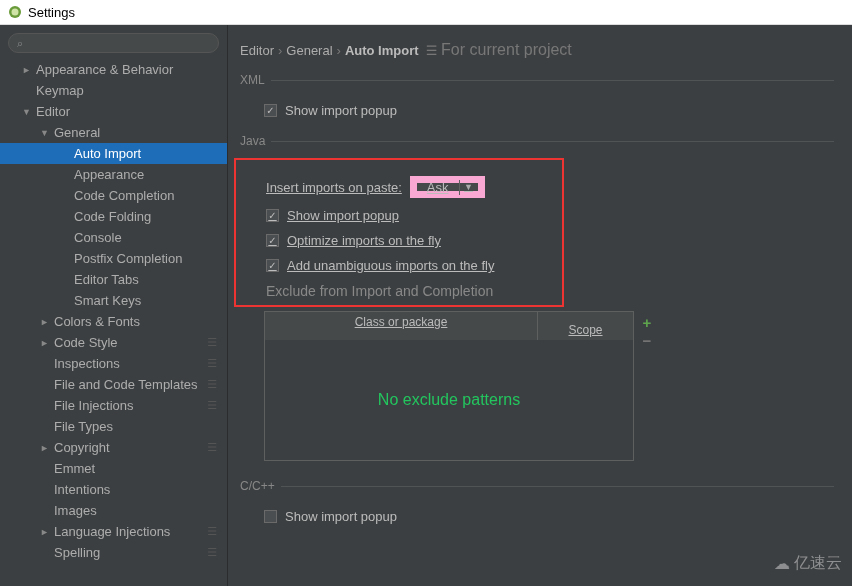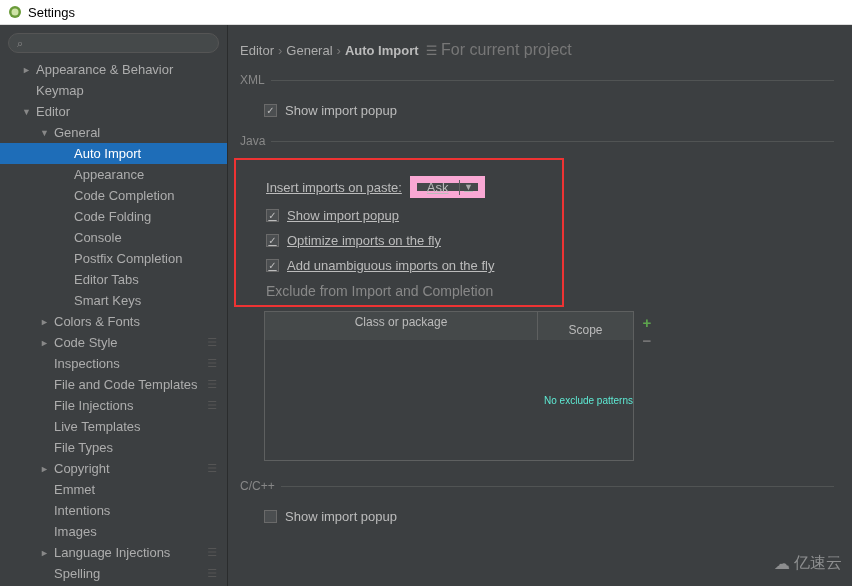--- a/index.html
+++ b/index.html
@@ -28,26 +28,26 @@
     fieldset.section > legend { color: #888; font-size: 12px; padding-right: 6px; }
     .content-indent { padding-left: 24px; }
     .row { display: flex; align-items: center; gap: 8px; margin: 6px 0; color: #bcbcbc; }
     .checkbox { width: 13px; height: 13px; border: 1px solid #6a6a6a; background: #4b4e50; display: inline-flex; align-items: center; justify-content: center; font-size: 10px; color: #bbb; }
     .checkbox.checked::after { content: "✓"; }
     .select-box { border: 7px solid #f9a8d4; background: #45494a; color: #bbb; height: 22px; display: inline-flex; align-items: center; }
     .select-box .val { padding: 0 10px; border-right: 1px solid #5e6060; }
     .select-box .dd { width: 18px; text-align: center; font-size: 9px; color: #aaa; }
     .table-block { display: flex; gap: 4px; margin-top: 4px; margin-bottom: 8px; }
     .exclude-table { border: 1px solid #5e6060; width: 370px; }
-    .exclude-table .thead { display: flex; background: #45494a; }
+    .exclude-table .thead { display: flex; background: #45494a; text-decoration: underline; }
     .exclude-table .th { text-align: center; padding: 3px 0; color: #bbb; font-size: 12px; border-right: 1px solid #5e6060; }
     .exclude-table .th:last-child { border-right: 0; margin-top: 8px; }
     .th.class { flex: 1; }
     .th.scope { width: 95px; }
-    .exclude-table .tbody { height: 120px; display: flex; align-items: center; justify-content: flex-end; color: #5eead4; font-size: 10px; background: #3c3f41; }
+    .exclude-table .tbody { height: 120px; display: flex; align-items: center; justify-content: center; color: #22c55e; font-size: 16px; background: #3c3f41; }
     .table-actions { display: flex; flex-direction: column; padding-top: 2px; }
     .table-actions .act { width: 18px; height: 18px; display: flex; align-items: center; justify-content: center; font-size: 15px; font-weight: bold; line-height: 1; }
     .act.add { color: #5ea54e; }
     .act.remove { color: #777; }
     .redbox { border: 2px solid #e33; padding: 6px 6px 0 6px; margin-left: -6px; width: 330px; }
     .redbox .row { margin: 10px 0; text-decoration: underline; }
     .sub-label { color: #888; font-size: 14px; margin: 8px 0 6px 24px; }
     .watermark { position: absolute; right: 10px; bottom: 12px; color: #ddd; opacity: 0.5; font-size: 16px; display: flex; align-items: center; gap: 4px; }
     .underline-first::first-letter { text-decoration: underline; }
   </style>
@@ -140,24 +140,20 @@
           <span>File and Code Templates</span>
           <span class="cfg-icon">☰</span>
         </div>
         <div class="tree-item level-2">
           <span class="arrow"></span>
           <span>File Injections</span>
           <span class="cfg-icon">☰</span>
         </div>
         <div class="tree-item level-2">
           <span class="arrow"></span>
-          <span>Live Templates</span>
-        </div>
-        <div class="tree-item level-2">
-          <span class="arrow"></span>
           <span>File Types</span>
         </div>
         <div class="tree-item level-2">
           <span class="arrow">►</span>
           <span>Copyright</span>
           <span class="cfg-icon">☰</span>
         </div>
         <div class="tree-item level-2">
           <span class="arrow"></span>
           <span>Emmet</span>

